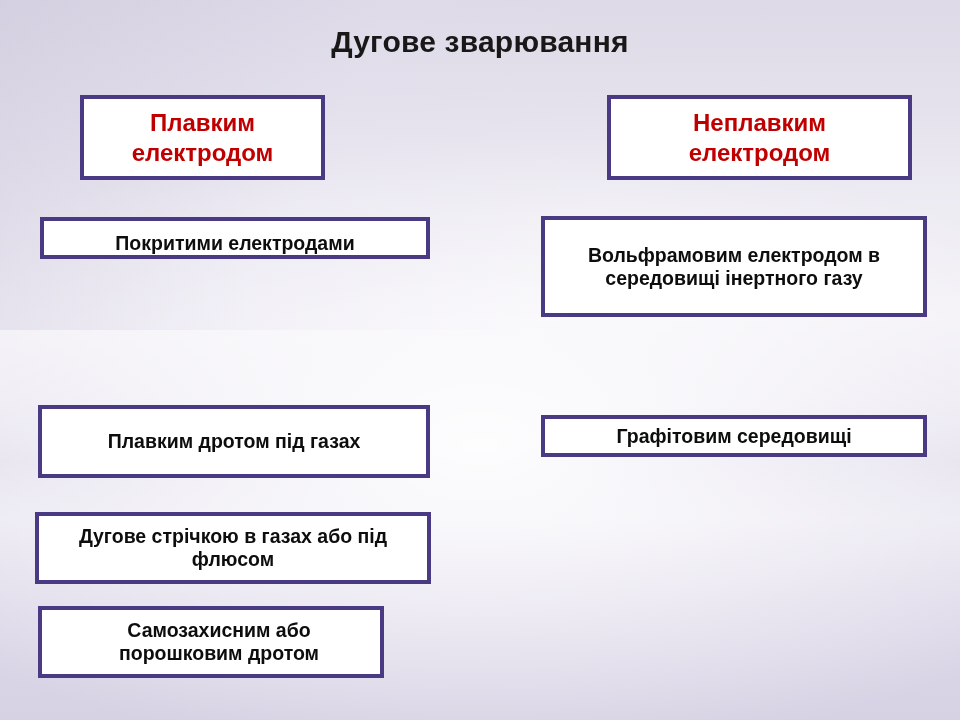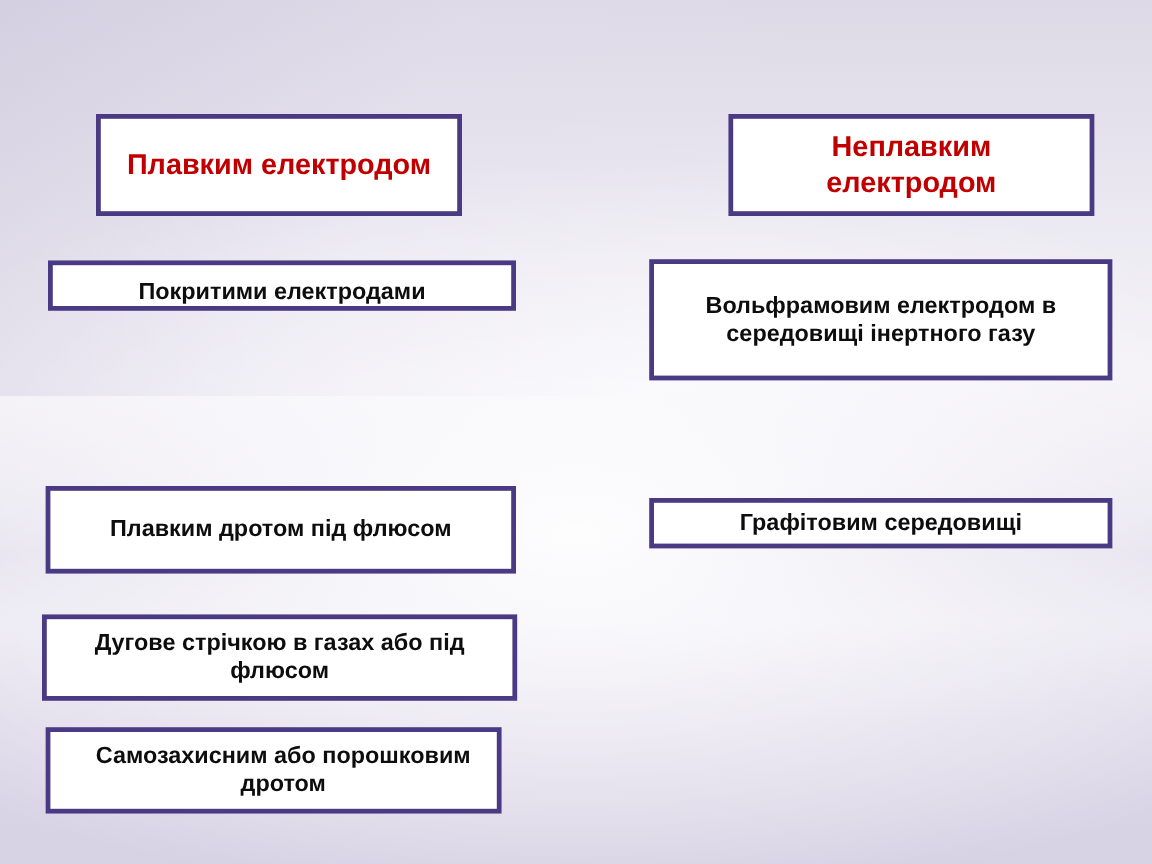--- a/index.html
+++ b/index.html
@@ -81,39 +81,40 @@
   .node .txt {
     display: block;
     padding: 0 8px;
   }
 </style>
 </head>
 <body>
 
 <div id="slide">
 
+  <div class="title">Дугове зварювання</div>
 
-  <div class="node header" style="left:80px; top:95px; width:305px; height:85px;">
+  <div class="node header" style="left:80px; top:95px; width:245px; height:85px;">
     <span class="txt">Плавким електродом</span>
   </div>
 
   <div class="node leaf" style="left:40px; top:217px; width:390px; height:42px;align-items:flex-end;">
     <span class="txt">Покритими електродами</span>
   </div>
 
 
   <div class="node leaf" style="left:38px; top:405px; width:392px; height:73px;">
-    <span class="txt">Плавким дротом під флюсом</span>
+    <span class="txt">Плавким дротом під газах</span>
   </div>
 
   <div class="node leaf" style="left:35px; top:512px; width:396px; height:72px;">
     <span class="txt">Дугове стрічкою в газах або під флюсом</span>
   </div>
 
-  <div class="node leaf" style="left:38px; top:606px; width:380px; height:72px;padding-left:16px;">
+  <div class="node leaf" style="left:38px; top:606px; width:346px; height:72px;padding-left:16px;">
     <span class="txt">Самозахисним або порошковим дротом</span>
   </div>
 
   <div class="node leaf" style="left:541px; top:216px; width:386px; height:101px;">
     <span class="txt">Вольфрамовим електродом в середовищі інертного газу</span>
   </div>
 
   <div class="node header" style="left:607px; top:95px; width:305px; height:85px;">
     <span class="txt">Неплавким електродом</span>
   </div>

